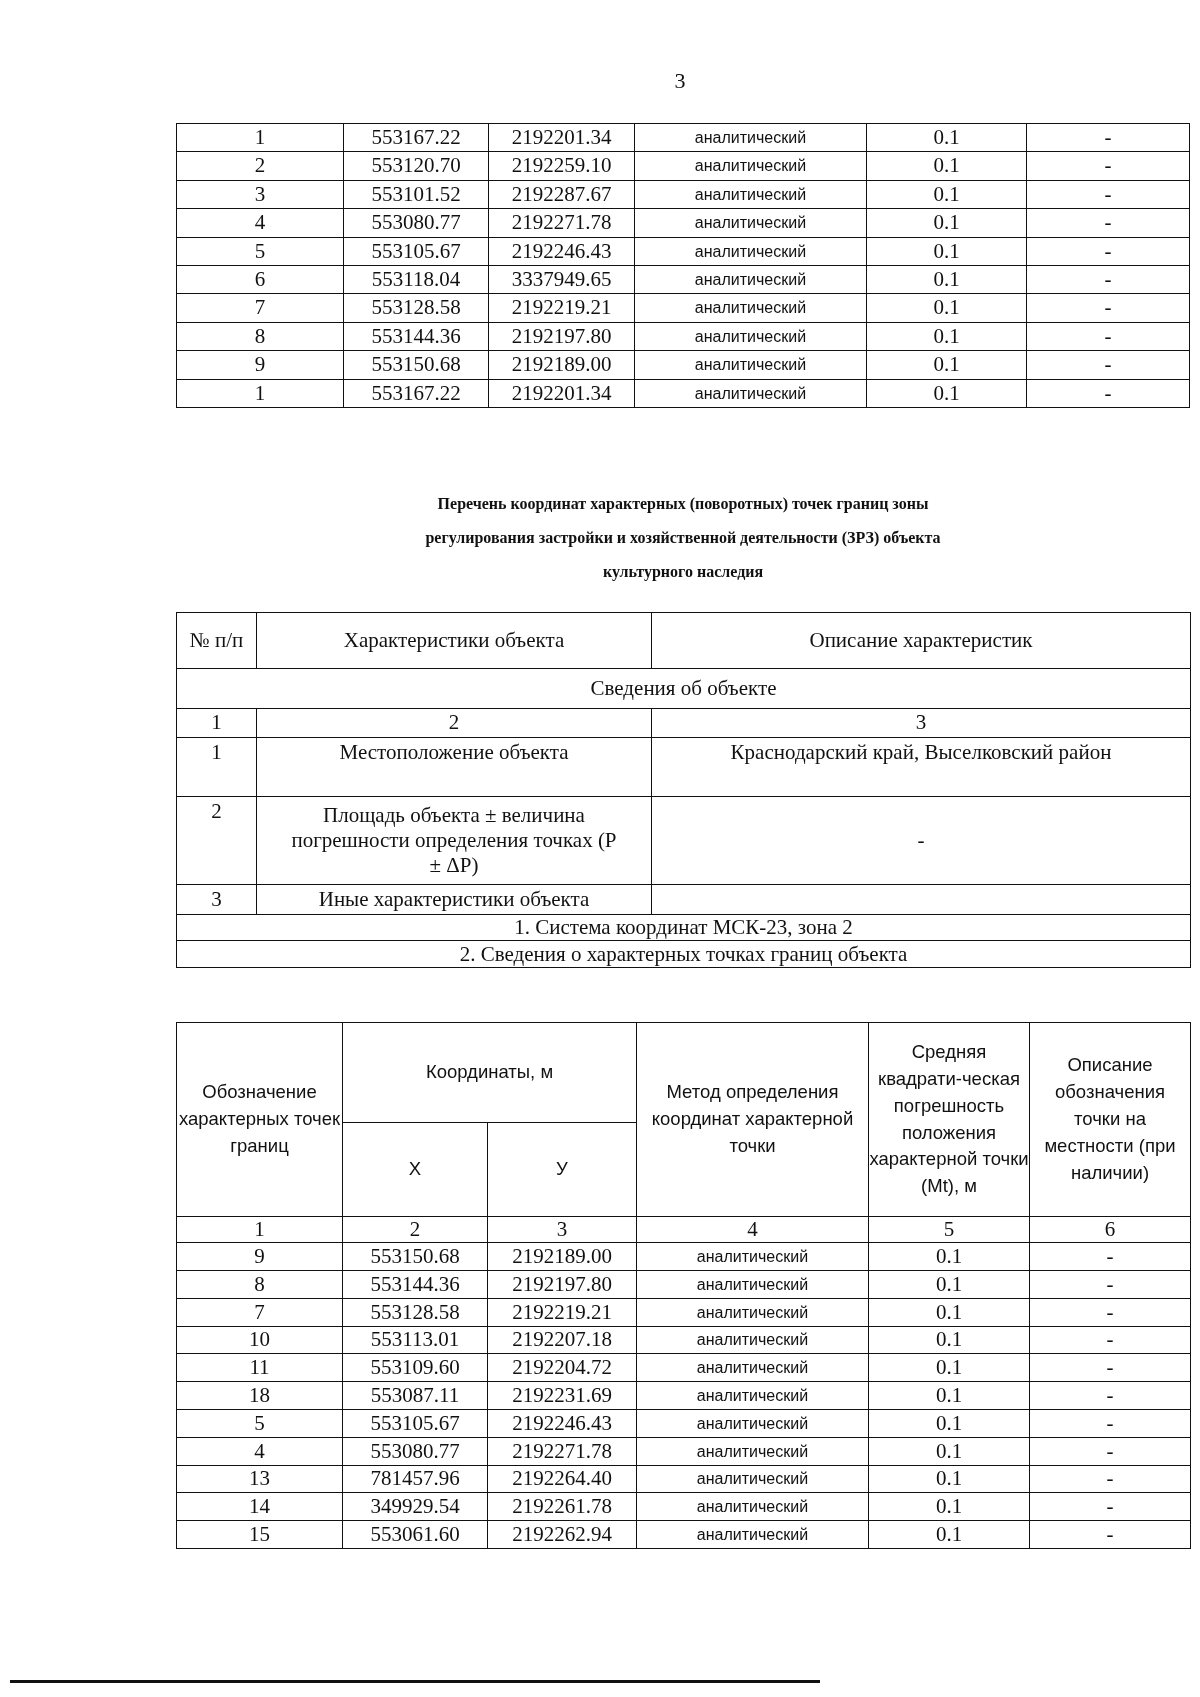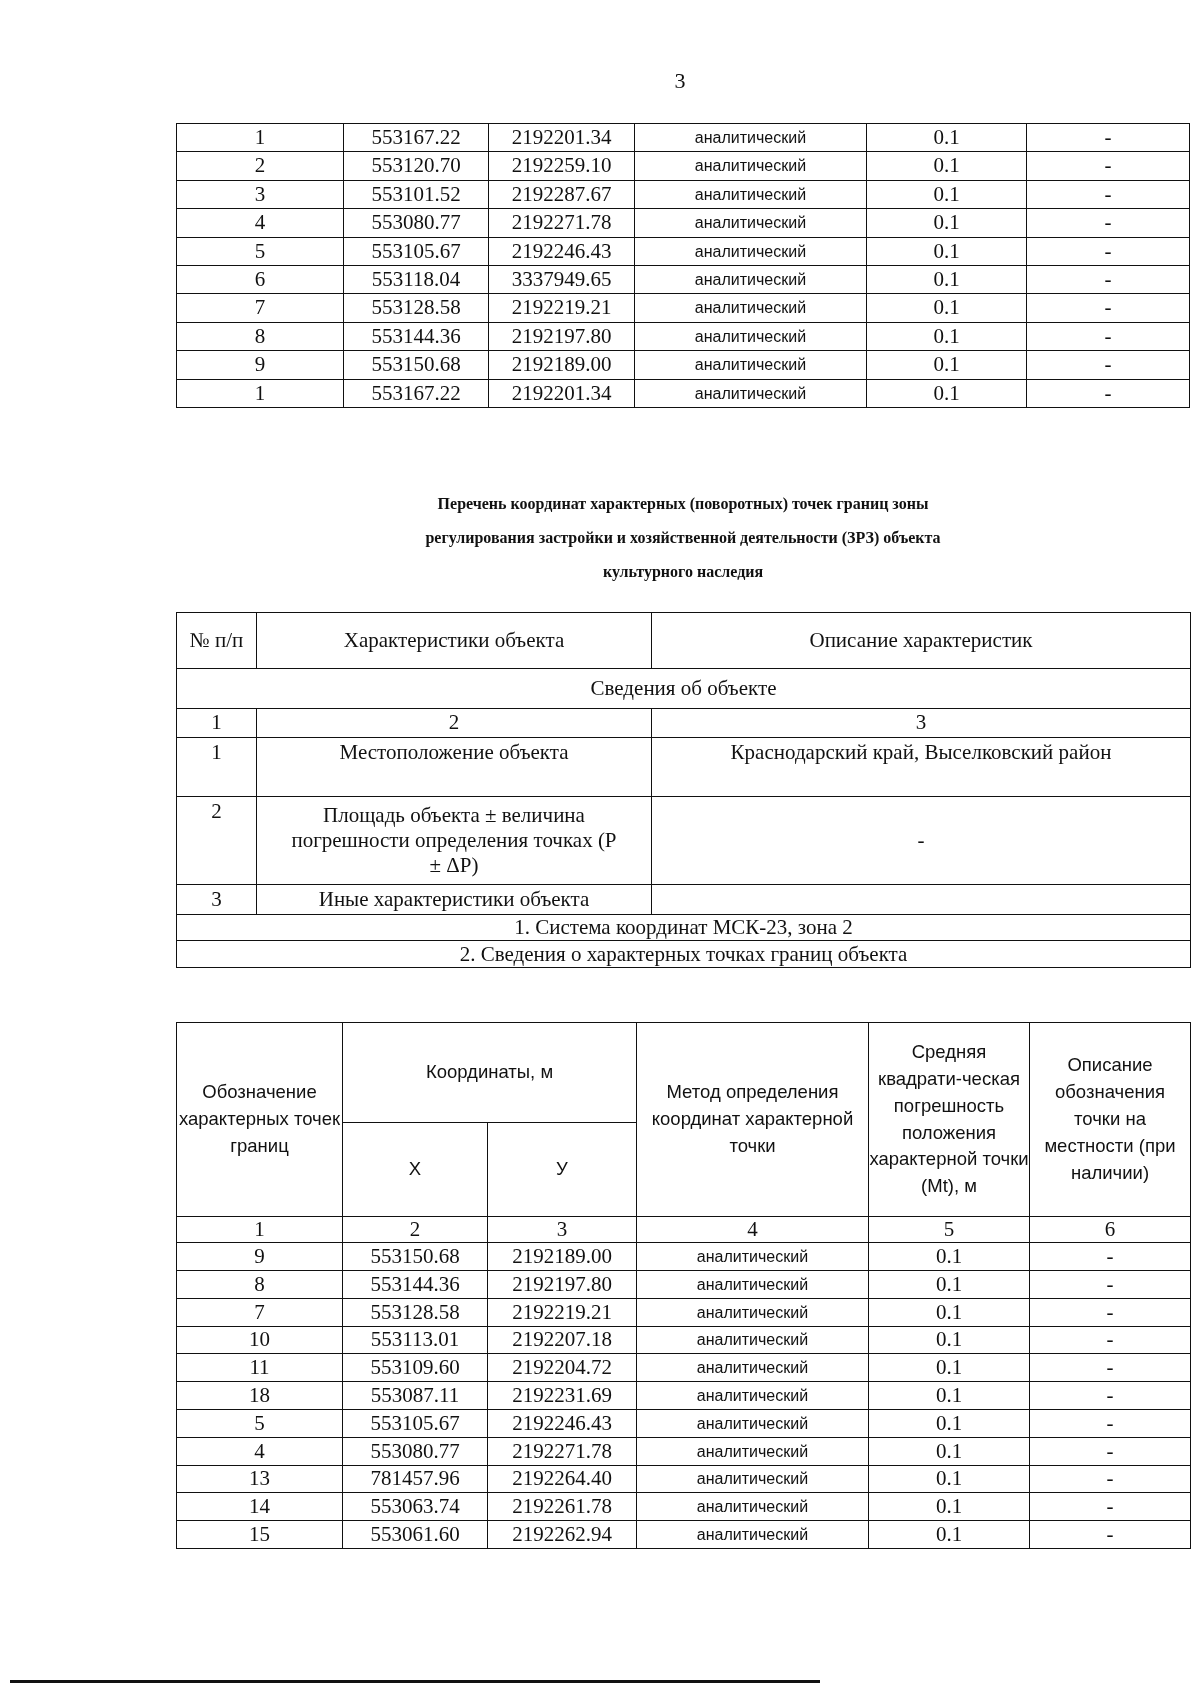--- a/index.html
+++ b/index.html
@@ -277,21 +277,21 @@
       <tr>
         <td class="data">13</td>
         <td class="data">781457.96</td>
         <td class="data">2192264.40</td>
         <td class="data sans">аналитический</td>
         <td class="data">0.1</td>
         <td class="data">-</td>
       </tr>
       <tr>
         <td class="data">14</td>
-        <td class="data">553063.74</td>
+        <td class="data">349929.54</td>
         <td class="data">2192261.78</td>
         <td class="data sans">аналитический</td>
         <td class="data">0.1</td>
         <td class="data">-</td>
       </tr>
       <tr>
         <td class="data">15</td>
         <td class="data">553061.60</td>
         <td class="data">2192262.94</td>
         <td class="data sans">аналитический</td>

